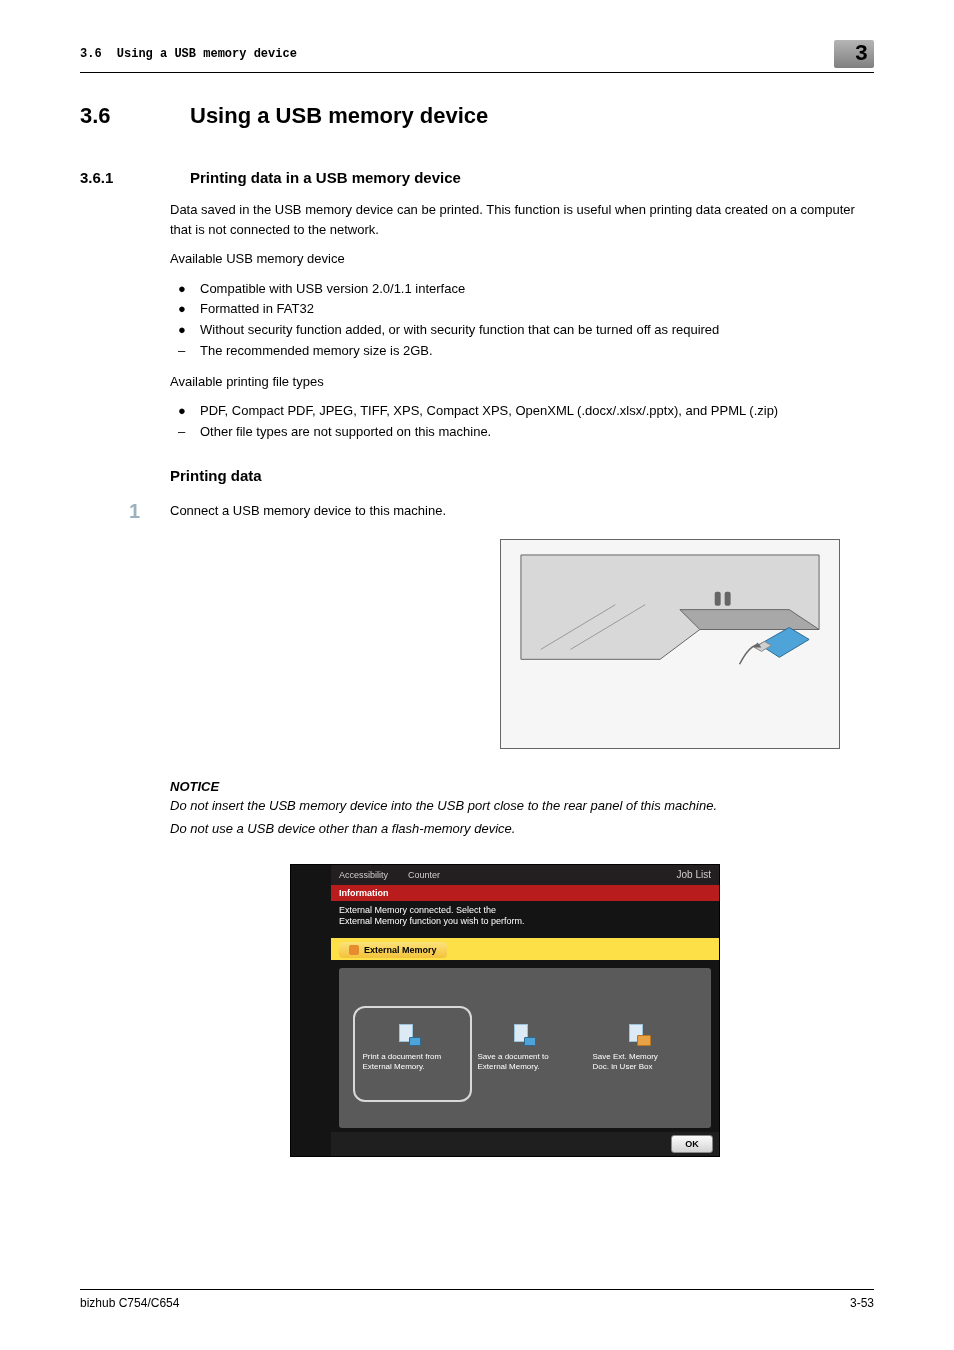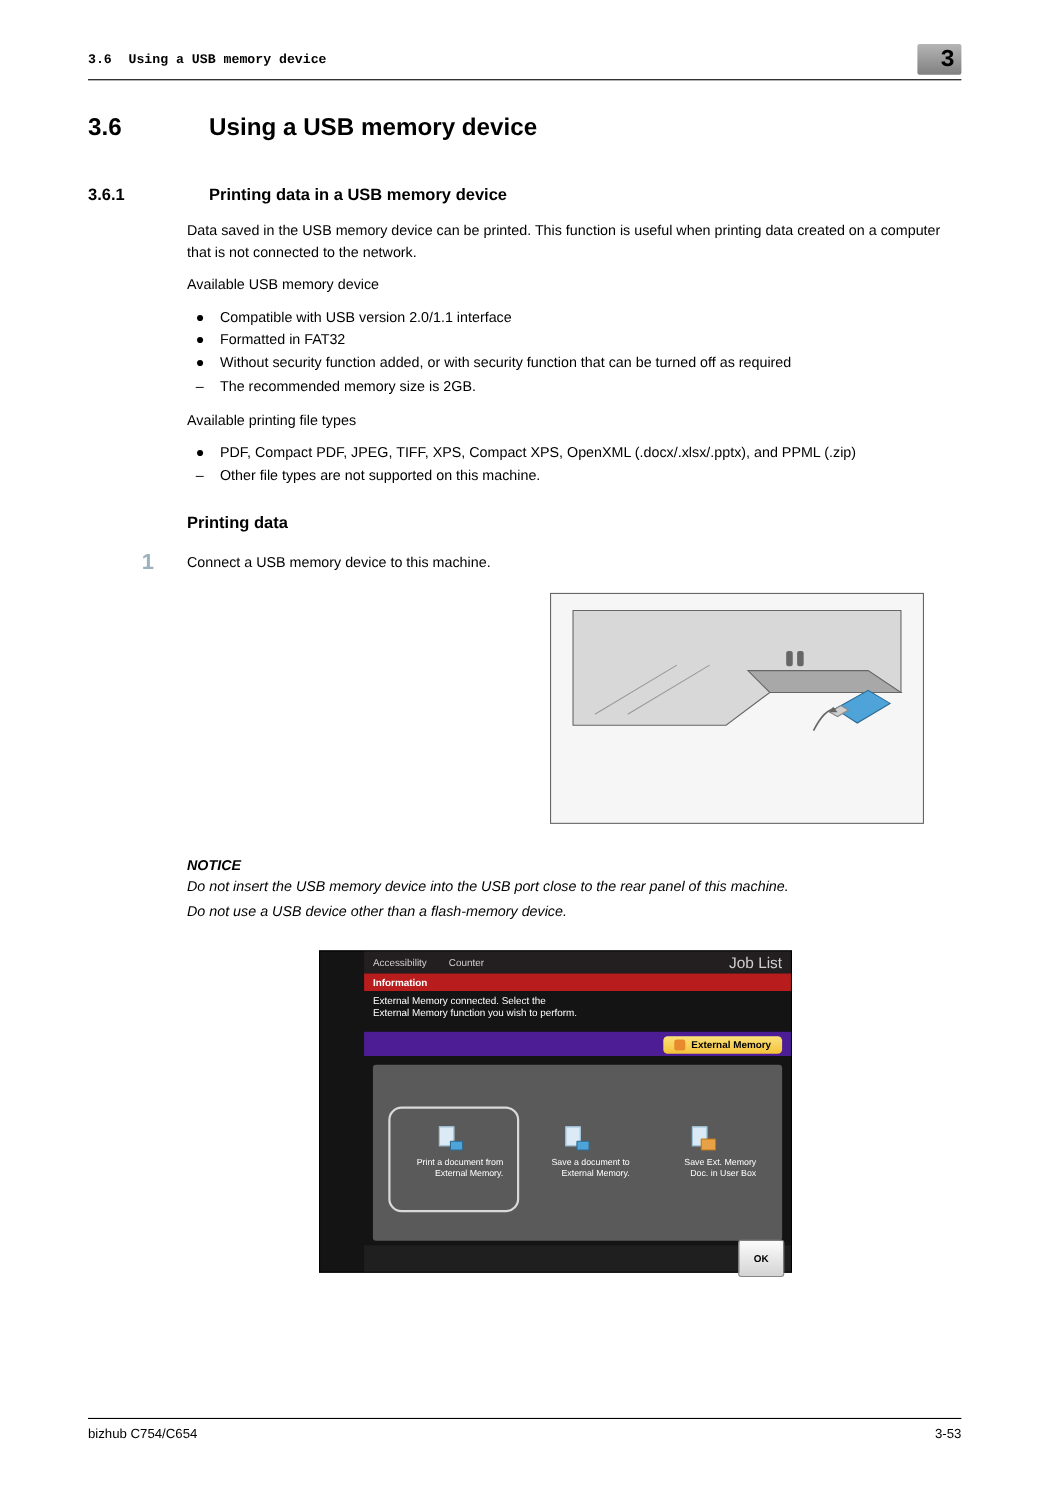--- a/index.html
+++ b/index.html
@@ -61,49 +61,49 @@
     .usb-stick { fill:#4ea3d8; stroke:#2c6a92; }
     .notice-title { font-style: italic; font-weight: bold; font-size: 13px; margin-left: 90px; margin-bottom: 4px; }
     .notice-text { font-style: italic; font-size: 13px; margin-left: 90px; margin-bottom: 8px; }
 
     .ui-panel {
       margin-left: 210px; width: 430px; background:#141414; color:#fff;
       border: 1px solid #000; font-size: 9px; margin-top: 28px; padding-left: 40px;
     }
     .ui-top { display:flex; justify-content:space-between; align-items:center; background:#231f20; height:20px; padding:0 8px; }
     .ui-top-left { display:flex; gap:20px; color:#cfcfcf; font-size:9px; }
-    .ui-top-right { color:#cfcfcf; font-size:14px; }
+    .ui-top-right { color:#cfcfcf; font-size:10px; }
     .ui-info { background:#b91c1c; padding:3px 8px; font-size:9px; font-weight:bold; }
     .ui-msg { background:#141414; padding:4px 8px 10px 8px; font-size:9px; line-height:1.3; }
-    .ui-tab-row { background:#4c1d95; padding:4px 8px 2px 8px;text-align:right; }
+    .ui-tab-row { background:#fde047; padding:4px 8px 2px 8px; }
     .ui-tab {
       display:inline-flex; align-items:center; gap:5px;
       background: linear-gradient(#fbe27a, #f4c23b);
       border-radius:4px; padding:3px 10px; color:#000; font-size:9px; font-weight:bold;
     }
     .ui-tab-icon { width:10px; height:10px; background:#e88b2e; border-radius:2px; }
     .ui-content { background:#141414; padding:8px 8px 4px 8px; }
     .ui-gray-area {
       background:#5a5a5a; height:160px; border-radius:3px;
       display:flex; justify-content:center; gap:20px; align-items:center;
       padding: 0 16px;
     }
-    .ui-tile { width:95px; text-align:right; color:#fff; font-size:8px; line-height:1.3; }
+    .ui-tile { width:95px; text-align:left; color:#fff; font-size:8px; line-height:1.3; }
     .ui-tile-icon { width:22px; height:22px; margin:0 auto 6px; position:relative; }
     .ui-icon-doc { position:absolute; width:14px; height:18px; background:#dbeaf5; border:1px solid #9cc2da; top:0; left:0; }
     .ui-icon-usb { position:absolute; width:12px; height:9px; background:#4ea3d8; border:1px solid #2c6a92; bottom:0; right:0; border-radius:1px; }
     .ui-icon-box { position:absolute; width:14px; height:11px; background:#e8a246; border:1px solid #b9761f; bottom:0; right:0; border-radius:1px; }
     .ui-tile.selected { position:relative; }
     .ui-tile.selected::before {
       content:''; position:absolute; top:-18px; left:-10px; width:115px; height:92px;
       border:2px solid #d9d9d9; border-radius:12px; pointer-events:none;
     }
     .ui-footer { background:#1f1f1f; height:24px; display:flex; justify-content:flex-end; align-items:center; padding:0 6px; }
     .ui-ok {
-      width:42px; height:34px; background:linear-gradient(#fcfcfc,#d4d4d4);
+      width:42px; height:18px; background:linear-gradient(#fcfcfc,#d4d4d4);
       color:#000; font-size:9px; font-weight:bold; border-radius:3px;
       display:flex; align-items:center; justify-content:center;
       border:1px solid #888;
     }
     .footer-row {
       position:absolute; bottom:40px; left:80px; right:80px;
       display:flex; justify-content:space-between;
       border-top:1px solid #000; padding-top:6px;
       font-size:12px;
     }

